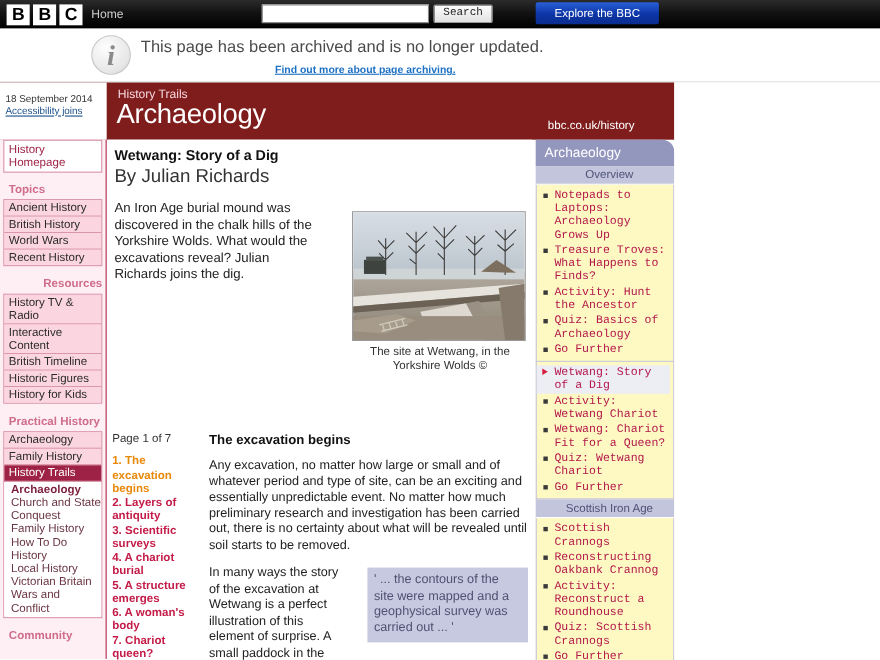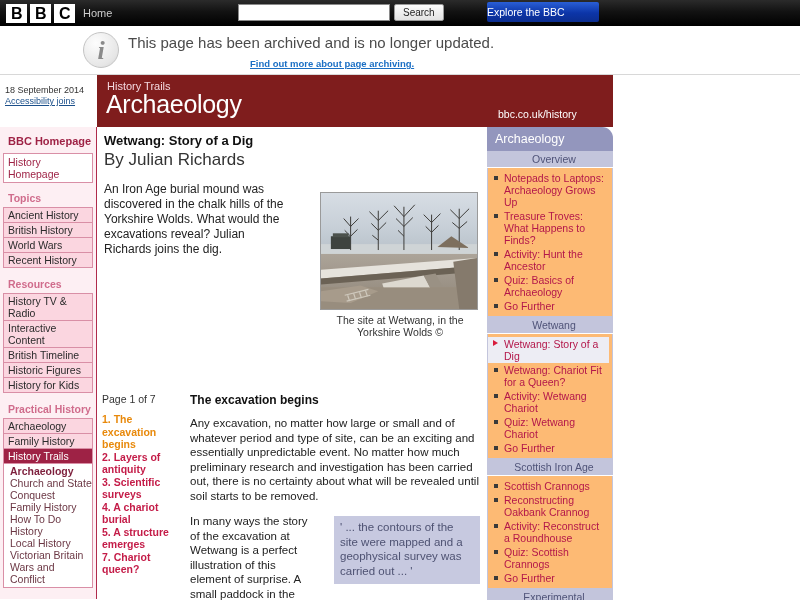--- a/index.html
+++ b/index.html
@@ -50,37 +50,37 @@
     border: 1px solid #8a8a8a;
     background: #ffffff;
     font-family: "Liberation Sans", sans-serif;
     font-size: 11px;
     padding: 0 3px;
     outline: none;
   }
   .bbc-search-btn {
     height: 17px;
     padding: 0 8px;
-    font-family: Liberation Sans, sans-serif;
+    font-family: Liberation Mono, monospace;
     font-size: 10px;
     color: #222;
     background: linear-gradient(to bottom, #fcfcfc, #e2e2e2);
     border: 1px solid #9a9a9a;
     border-radius: 2px;
     cursor: pointer;
   }
   .bbc-explore {
     position: absolute;
     left: 487px; top: 2px;
     width: 112px; height: 20px;
     background: linear-gradient(to bottom, #2a5fd6 0%, #0c35a8 55%, #0b2d8f 100%);
     color: #ffffff;
     font-size: 10.5px;
     line-height: 20px;
-    text-align: left;
+    text-align: center;
     border-radius: 2px;
     cursor: pointer;
     text-decoration: none;
   }
 
   
   .archived {
     position: relative;
     height: 49px;
     background: #ffffff;
@@ -293,25 +293,26 @@
   }
   .rb-sub {
     background: #c3c5dc;
     color: #4f5378;
     font-size: 10.5px;
     padding: 2px 0 2px 8px;
     border-bottom: 1px solid #ffffff;
     text-align: center;
   }
   .rb-list {
-    background: #fdba74;
+    background: #fef9c3;
     border-left: 1px solid #c3c5dc;
     border-right: 1px solid #c3c5dc;
     border-bottom: 1px solid #c3c5dc;
     padding: 3px 3px 3px 0;
+    font-family: Liberation Mono, monospace;
   }
   .rb-li {
     position: relative;
     font-size: 10.5px;
     line-height: 12px;
     color: #b3174a;
     padding: 1px 2px 1px 16px;
     cursor: pointer;
   }
   .rb-li .bullet {
@@ -371,32 +372,31 @@
     <div style="position:absolute;left:0;top:0;width:97px;height:52px;background:#ffffff;">
       <div style="font-size:9px;color:#333;padding:10px 0 0 5px;">18 September 2014</div>
       <div style="font-size:9px;color:#1b4f8a;text-decoration:underline;padding:1px 0 0 5px;cursor:pointer;">Accessibility joins</div>
     </div>
     <div style="position:absolute;left:107px;top:5px;font-size:11px;color:#f3d7de;">History Trails</div>
     <div style="position:absolute;left:106px;top:15px;font-size:25px;color:#ffffff;letter-spacing:-0.3px;">Archaeology</div>
     <div style="position:absolute;left:498px;top:33px;font-size:10.5px;color:#ffffff;">bbc.co.uk/history</div>
   </div>
 
   <div class="leftnav" style="top:52px;height:472px;">
-    <div class="ln-home">BBC Homepage</div>
     <div class="ln-box">History Homepage</div>
 
     <div class="ln-head">Topics</div>
     <div class="ln-group">
       <div class="ln-item">Ancient History</div>
       <div class="ln-item">British History</div>
       <div class="ln-item">World Wars</div>
       <div class="ln-item">Recent History</div>
     </div>
 
-    <div class="ln-head" style="padding-top:8px;">Resources</div>
+    <div class="ln-head" style="padding-top:8px;text-align:right;">Resources</div>
     <div class="ln-group">
       <div class="ln-item">History TV &amp; Radio</div>
       <div class="ln-item">Interactive Content</div>
       <div class="ln-item">British Timeline</div>
       <div class="ln-item">Historic Figures</div>
       <div class="ln-item">History for Kids</div>
     </div>
 
     <div class="ln-head" style="padding-top:8px;">Practical History</div>
     <div class="ln-group">
@@ -480,20 +480,21 @@
 
   <div class="lower">
 
     <div class="pagecol">
       <div class="pageof">Page 1 of 7</div>
       <div class="toc-item current">1. The excavation begins</div>
       <div class="toc-item">2. Layers of antiquity</div>
       <div class="toc-item">3. Scientific surveys</div>
       <div class="toc-item">4. A chariot burial</div>
       <div class="toc-item">5. A structure emerges</div>
+      <div class="toc-item">6. A woman's body</div>
       <div class="toc-item">7. Chariot queen?</div>
 
     </div>
 
     <div class="bodycol">
       <h2 class="sec-head">The excavation begins</h2>
       <p>Any excavation, no matter how large or small and of whatever period and type of site, can be an exciting and essentially unpredictable event. No matter how much preliminary research and investigation has been carried out, there is no certainty about what will be revealed until soil starts to be removed.</p>
       <div class="pullquote">' ... the contours of the site were mapped and a geophysical survey was carried out ... '</div>
       <p>In many ways the story of the excavation at Wetwang is a perfect illustration of this element of surprise. A small paddock in the centre of the village, which lies in the chalk hills of the Yorkshire Wolds, was identified by builders as being a suitable site for a small development of houses.</p>
 
@@ -505,25 +506,24 @@
 
     <div class="rb-sub">Overview</div>
     <div class="rb-list">
       <div class="rb-li"><span class="bullet"></span><span>Notepads to Laptops: Archaeology Grows Up</span></div>
       <div class="rb-li"><span class="bullet"></span><span>Treasure Troves: What Happens to Finds?</span></div>
       <div class="rb-li"><span class="bullet"></span><span>Activity: Hunt the Ancestor</span></div>
       <div class="rb-li"><span class="bullet"></span><span>Quiz: Basics of Archaeology</span></div>
       <div class="rb-li"><span class="bullet"></span><span>Go Further</span></div>
     </div>
 
-    <div class="rb-sub">Wetwang</div>
     <div class="rb-list">
       <div class="rb-li current"><span class="bullet"></span><span>Wetwang: Story of a Dig</span></div>
+      <div class="rb-li"><span class="bullet"></span><span>Activity: Wetwang Chariot</span></div>
       <div class="rb-li"><span class="bullet"></span><span>Wetwang: Chariot Fit for a Queen?</span></div>
-      <div class="rb-li"><span class="bullet"></span><span>Activity: Wetwang Chariot</span></div>
       <div class="rb-li"><span class="bullet"></span><span>Quiz: Wetwang Chariot</span></div>
       <div class="rb-li"><span class="bullet"></span><span>Go Further</span></div>
     </div>
 
     <div class="rb-sub">Scottish Iron Age</div>
     <div class="rb-list">
       <div class="rb-li"><span class="bullet"></span><span>Scottish Crannogs</span></div>
       <div class="rb-li"><span class="bullet"></span><span>Reconstructing Oakbank Crannog</span></div>
       <div class="rb-li"><span class="bullet"></span><span>Activity: Reconstruct a Roundhouse</span></div>
       <div class="rb-li"><span class="bullet"></span><span>Quiz: Scottish Crannogs</span></div>

